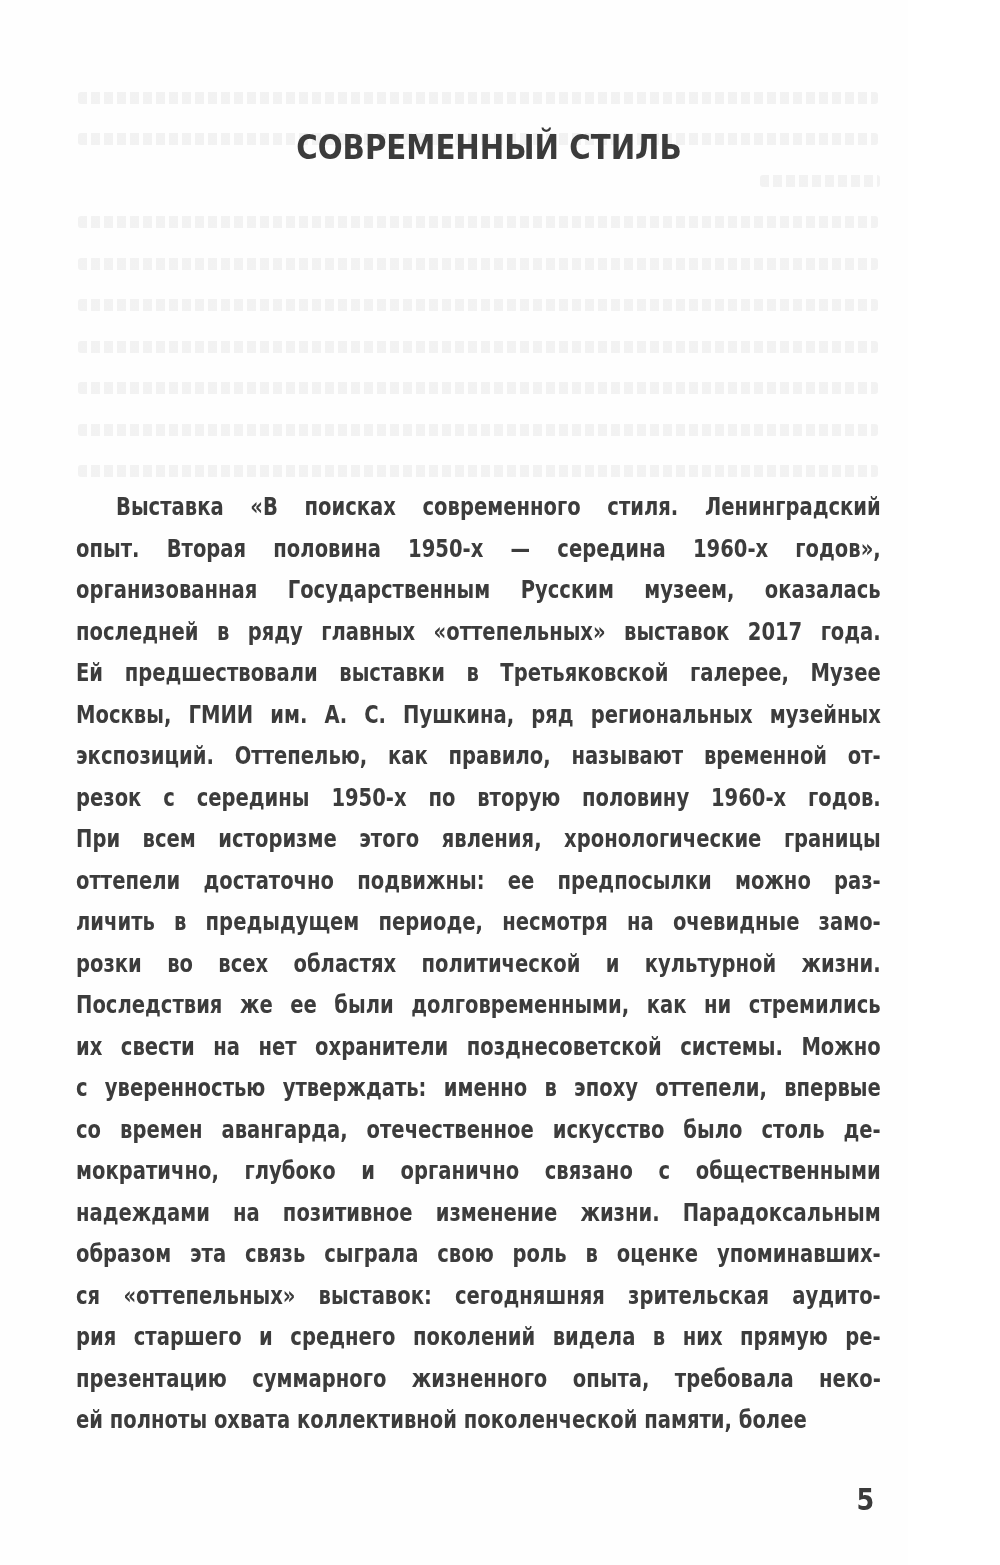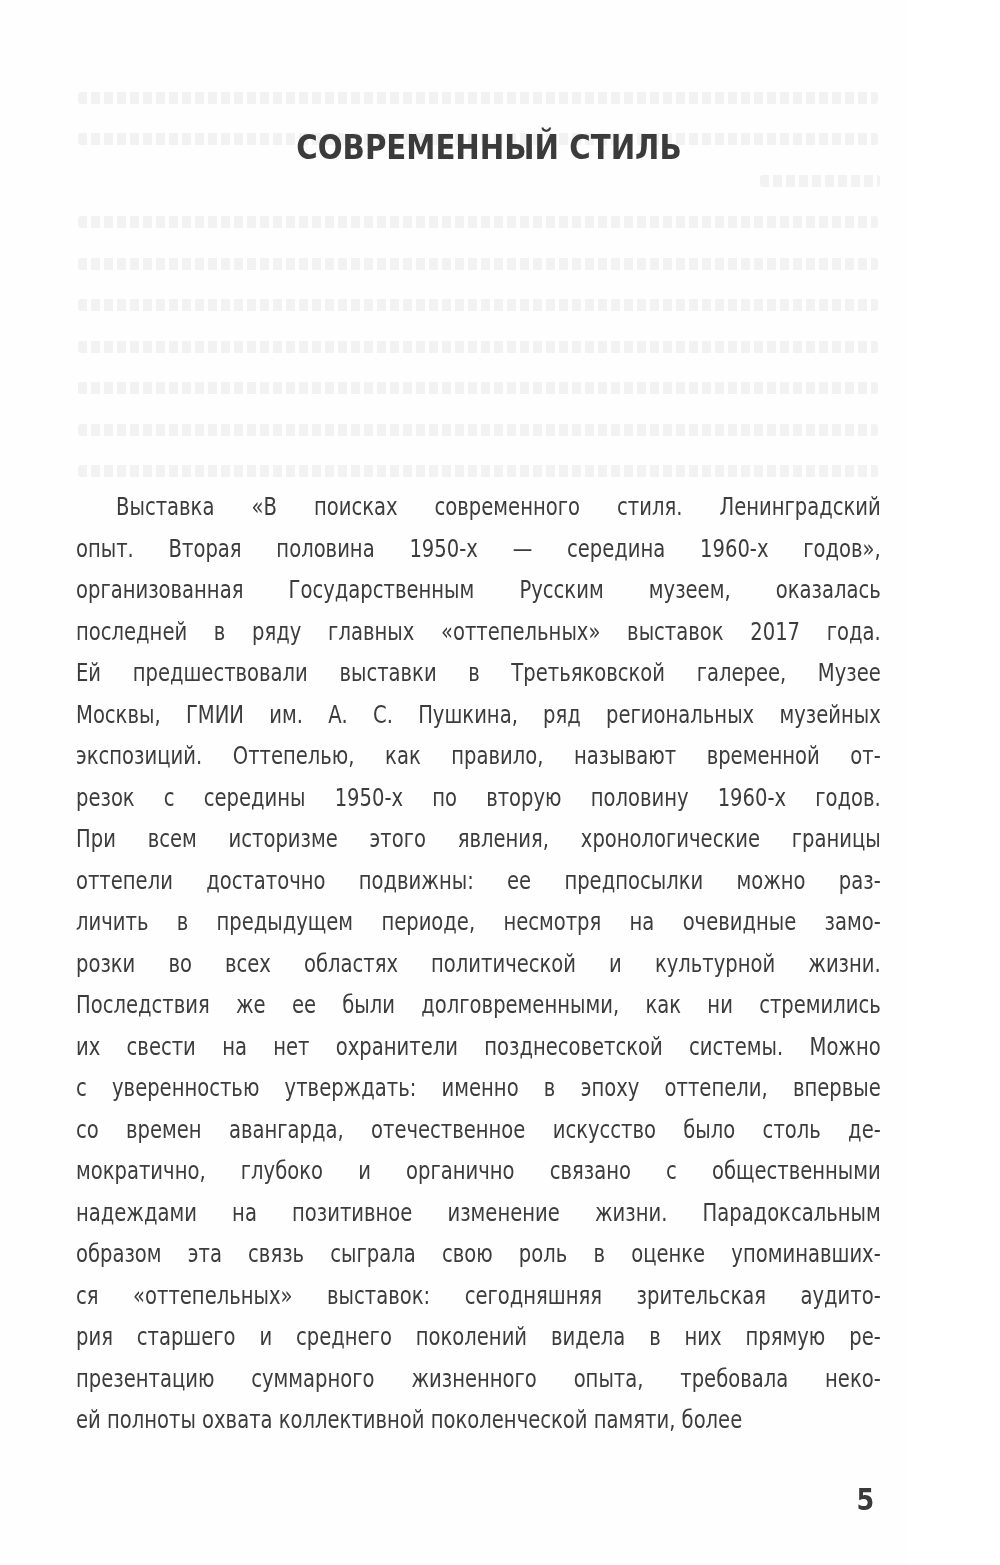--- a/index.html
+++ b/index.html
@@ -45,20 +45,21 @@
       letter-spacing: 0px;
       color: #3b3b3b;
       transform: scaleX(0.86);
       transform-origin: 489px 0;
     }
     .body-text {
       position: absolute;
       left: 76px;
       top: 486px;
       width: 805px;
+      font-weight: bold;
     }
     .line {
       height: 41.5px;
       line-height: 41.5px;
       font-family: "DejaVu Sans Condensed", "DejaVu Sans", "Liberation Sans", sans-serif;
       font-size: 25px;
       color: #3c3c3c;
       white-space: nowrap;
       text-align: justify;
       text-align-last: justify;

